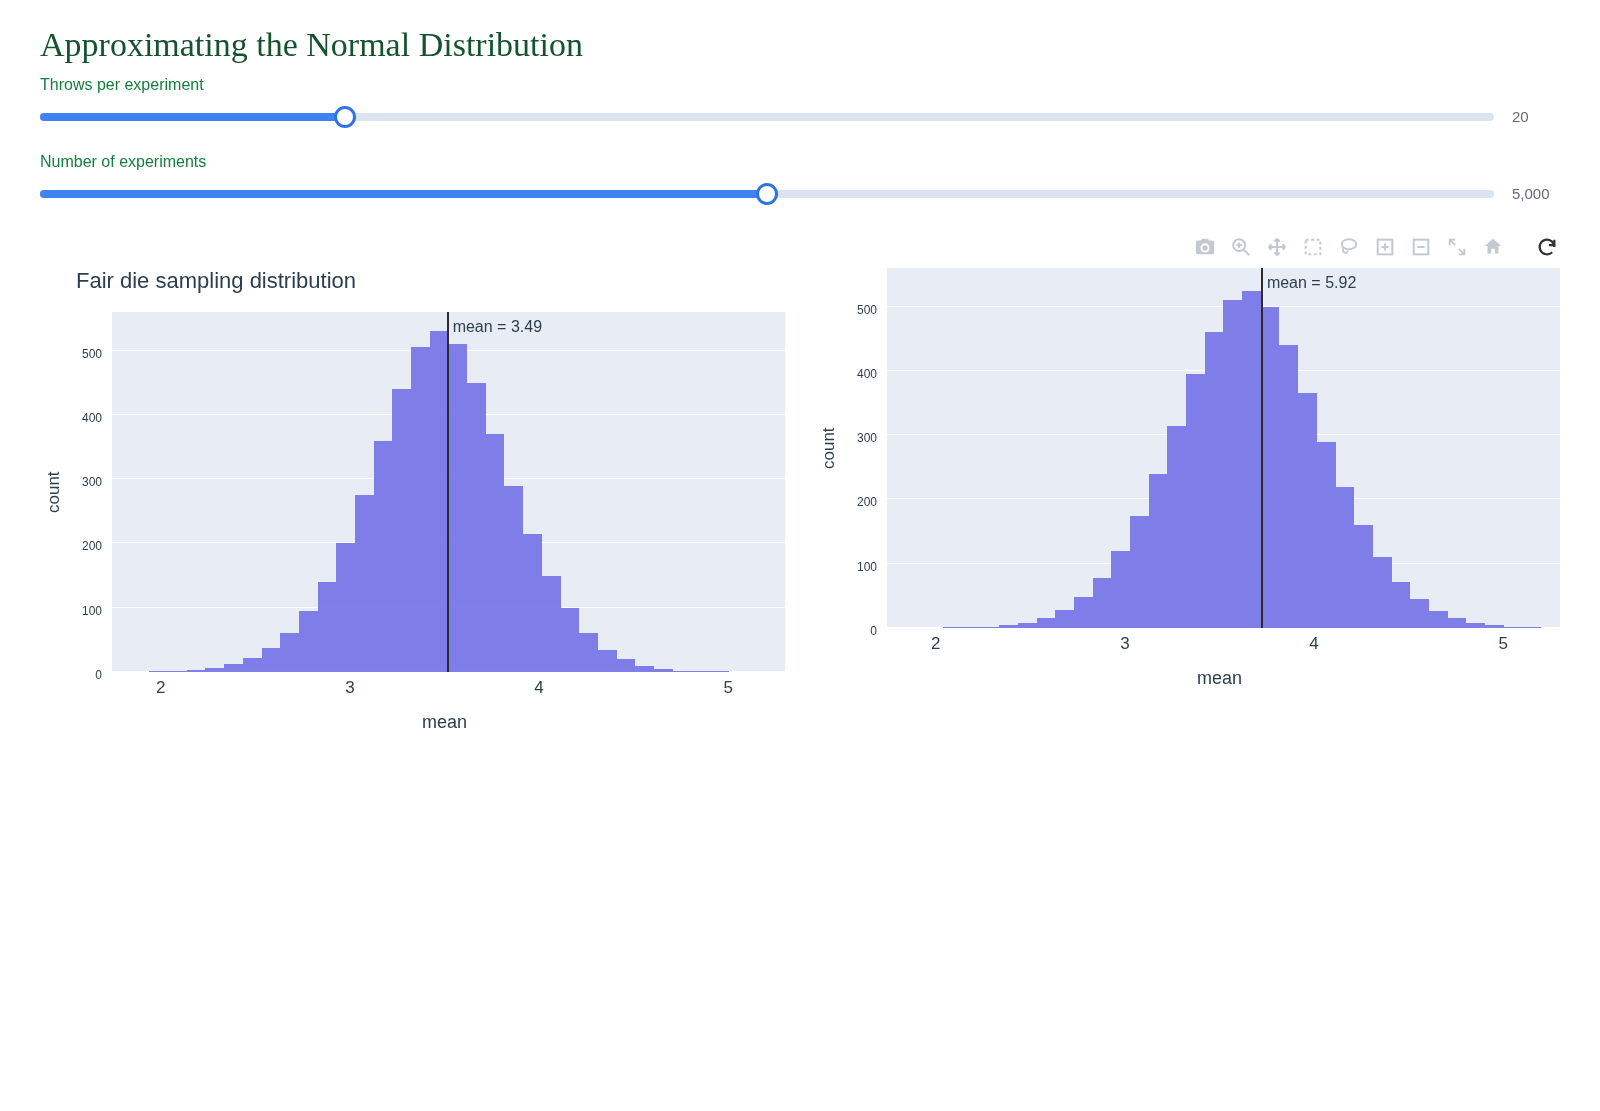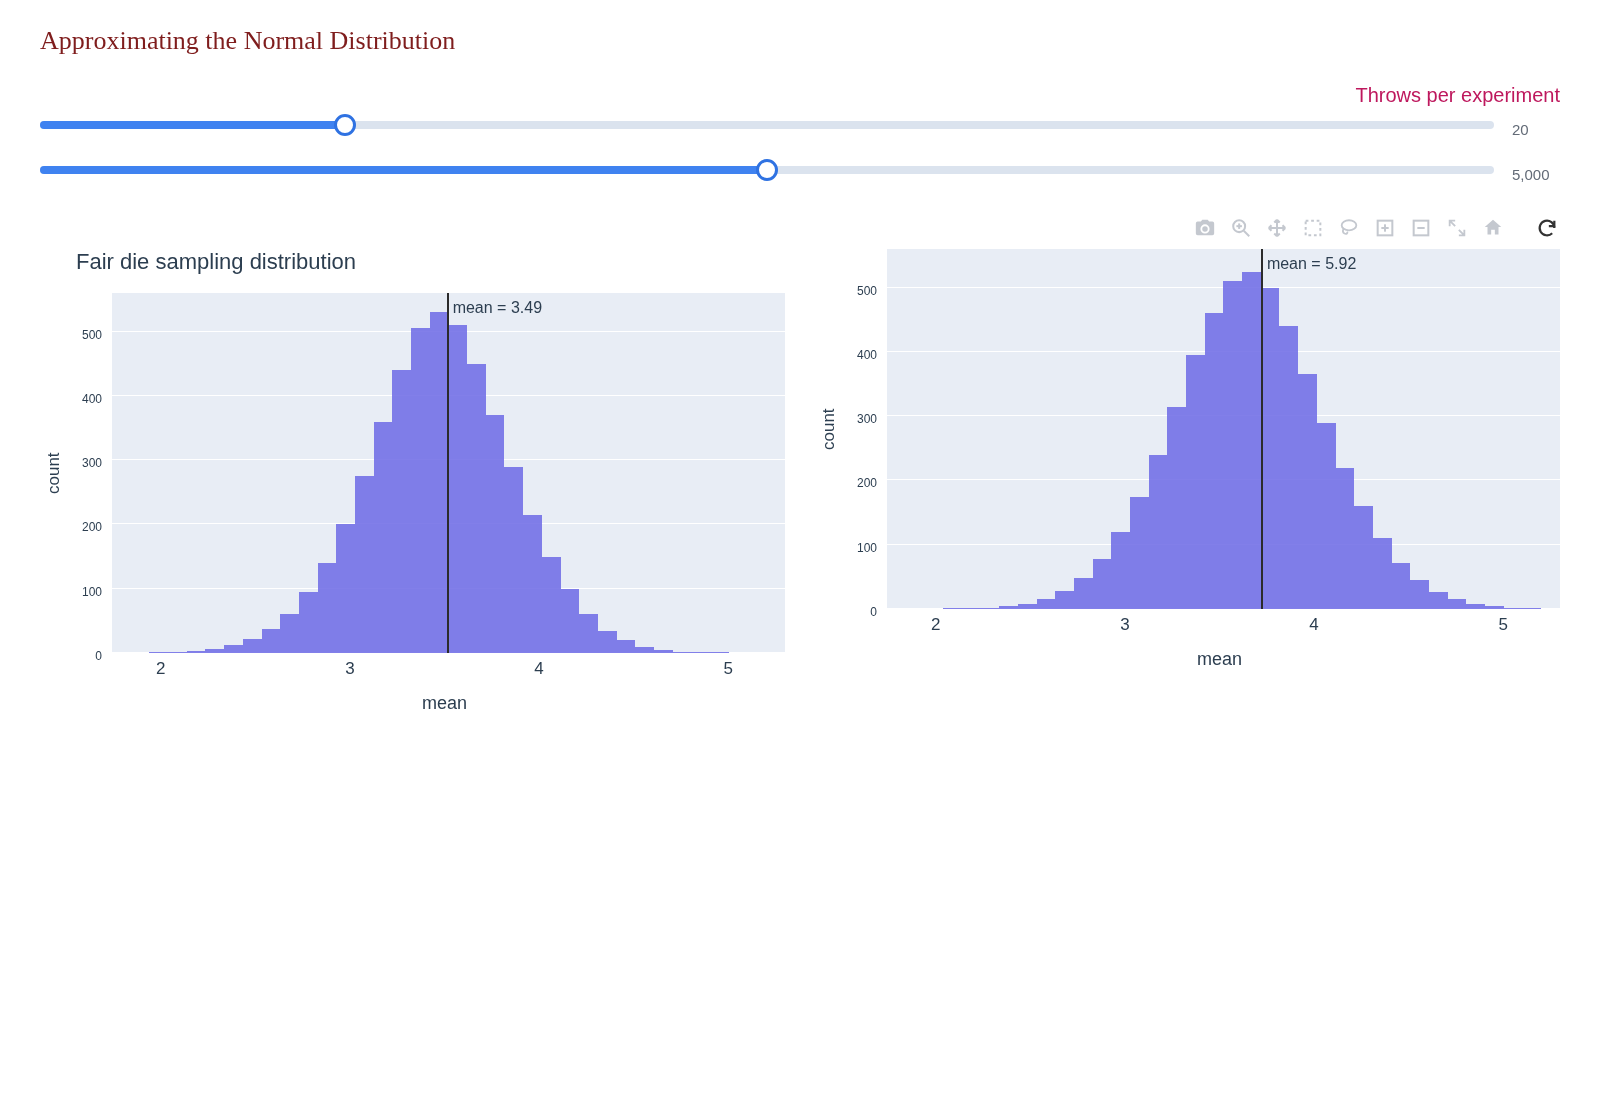--- a/index.html
+++ b/index.html
@@ -6,33 +6,33 @@
   body {
     margin: 0;
     padding: 20px 40px;
     font-family: -apple-system, BlinkMacSystemFont, "Segoe UI", Helvetica, Arial, sans-serif;
     background: #fff;
     color: #2b2b2b;
   }
   h1 {
     font-family: Georgia, "Times New Roman", serif;
     font-weight: 400;
-    font-size: 26px;
-    margin: 6px 0 28px 0;
-    color: #7f1d1d;
+    font-size: 34px;
+    margin: 6px 0 12px 0;
+    color: #14532d;
   }
   .slider-block { margin-bottom: 28px; }
   .slider-label {
-    font-size: 20px;
-    color: #be185d;
+    font-size: 16px;
+    color: #15803d;
     margin-bottom: 14px;
-    text-align: right;
   }
   .slider-row {
     display: flex;
+    align-items: center;
     gap: 18px;
   }
   .slider-track {
     position: relative;
     flex: 1;
     height: 8px;
     background: #dbe3ee;
     border-radius: 4px;
     cursor: pointer;
   }
@@ -172,20 +172,21 @@
   <div class="slider-row">
     <div class="slider-track" id="track-throws">
       <div class="slider-fill" id="fill-throws" style="width: 21%;"></div>
       <div class="slider-handle" id="handle-throws" style="left: 21%;"></div>
     </div>
     <div class="slider-value">20</div>
   </div>
 </div>
 
 <div class="slider-block">
+  <div class="slider-label">Number of experiments</div>
   <div class="slider-row">
     <div class="slider-track" id="track-exp">
       <div class="slider-fill" id="fill-exp" style="width: 50%;"></div>
       <div class="slider-handle" id="handle-exp" style="left: 50%;"></div>
     </div>
     <div class="slider-value">5,000</div>
   </div>
 </div>
 
 <div class="toolbar">

